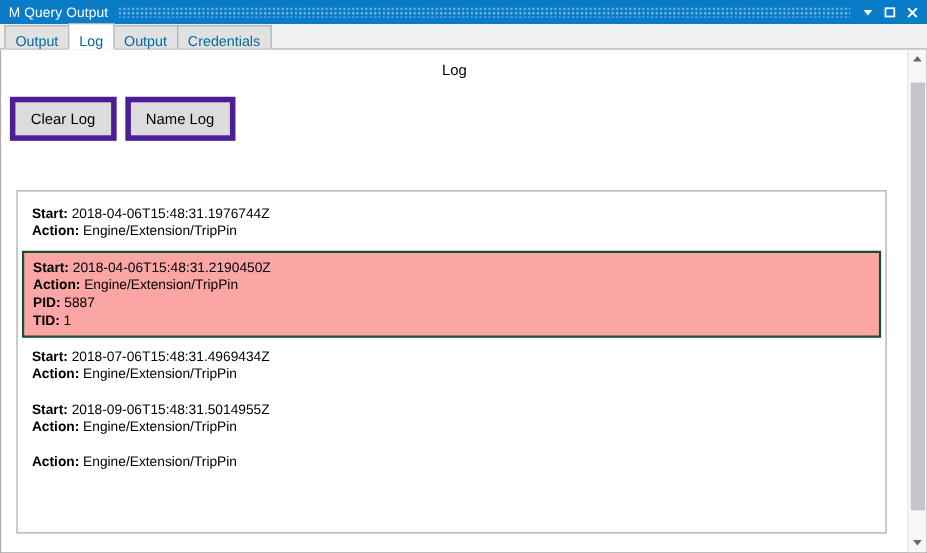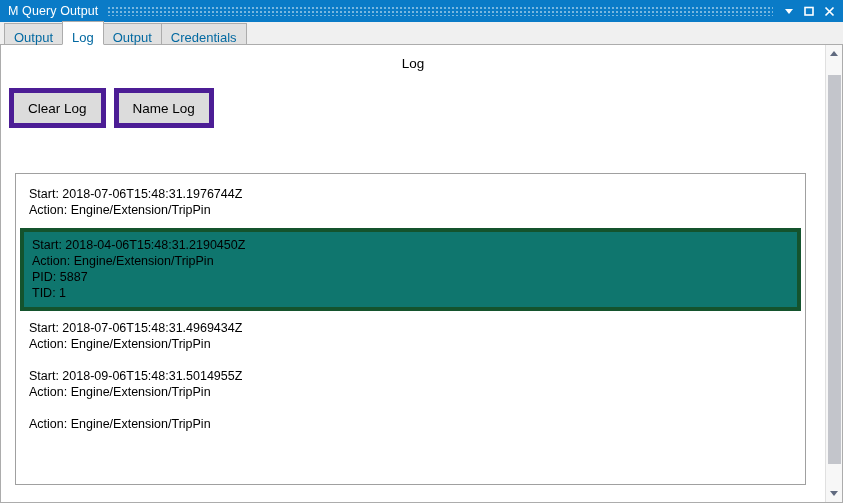--- a/index.html
+++ b/index.html
@@ -168,31 +168,31 @@
 
   .log-entry {
     padding: 5px 8px 6px 8px;
     margin: 0 0 3px 0;
     border: 1px solid transparent;
     box-sizing: border-box;
     background: transparent;
     cursor: default;
   }
   .log-entry.selected {
-    background: #0f766e;
-    border: 4px solid #14532d;
+    background: #fca5a5;
+    border: 2px solid #14532d;
   }
   .log-line {
     font-size: 12.5px;
     line-height: 16px;
     color: #000000;
     white-space: nowrap;
   }
   .log-line .k {
-    font-weight: normal;
+    font-weight: bold;
   }
   .log-line .v {
     font-weight: normal;
   }
 
   
   .scrollbar {
     width: 17px;
     min-width: 17px;
     background: #f7f7f7;
@@ -275,21 +275,21 @@
       <div class="page-title">Log</div>
 
       <div class="button-row">
         <button class="btn">Clear Log</button>
         <button class="btn">Name Log</button>
       </div>
 
       <div class="log-panel">
 
       <div class="log-entry">
-            <div class="log-line"><span class="k">Start:</span><span class="v"> 2018-07-06T15:48:31.1976744Z</span></div>
+            <div class="log-line"><span class="k">Start:</span><span class="v"> 2018-04-06T15:48:31.1976744Z</span></div>
             <div class="log-line"><span class="k">Action:</span><span class="v"> Engine/Extension/TripPin</span></div>
           </div>
           <div class="log-entry selected">
             <div class="log-line"><span class="k">Start:</span><span class="v"> 2018-04-06T15:48:31.2190450Z</span></div>
             <div class="log-line"><span class="k">Action:</span><span class="v"> Engine/Extension/TripPin</span></div>
             <div class="log-line"><span class="k">PID:</span><span class="v"> 5887</span></div>
             <div class="log-line"><span class="k">TID:</span><span class="v"> 1</span></div>
           </div>
           <div class="log-entry">
             <div class="log-line"><span class="k">Start:</span><span class="v"> 2018-07-06T15:48:31.4969434Z</span></div>

